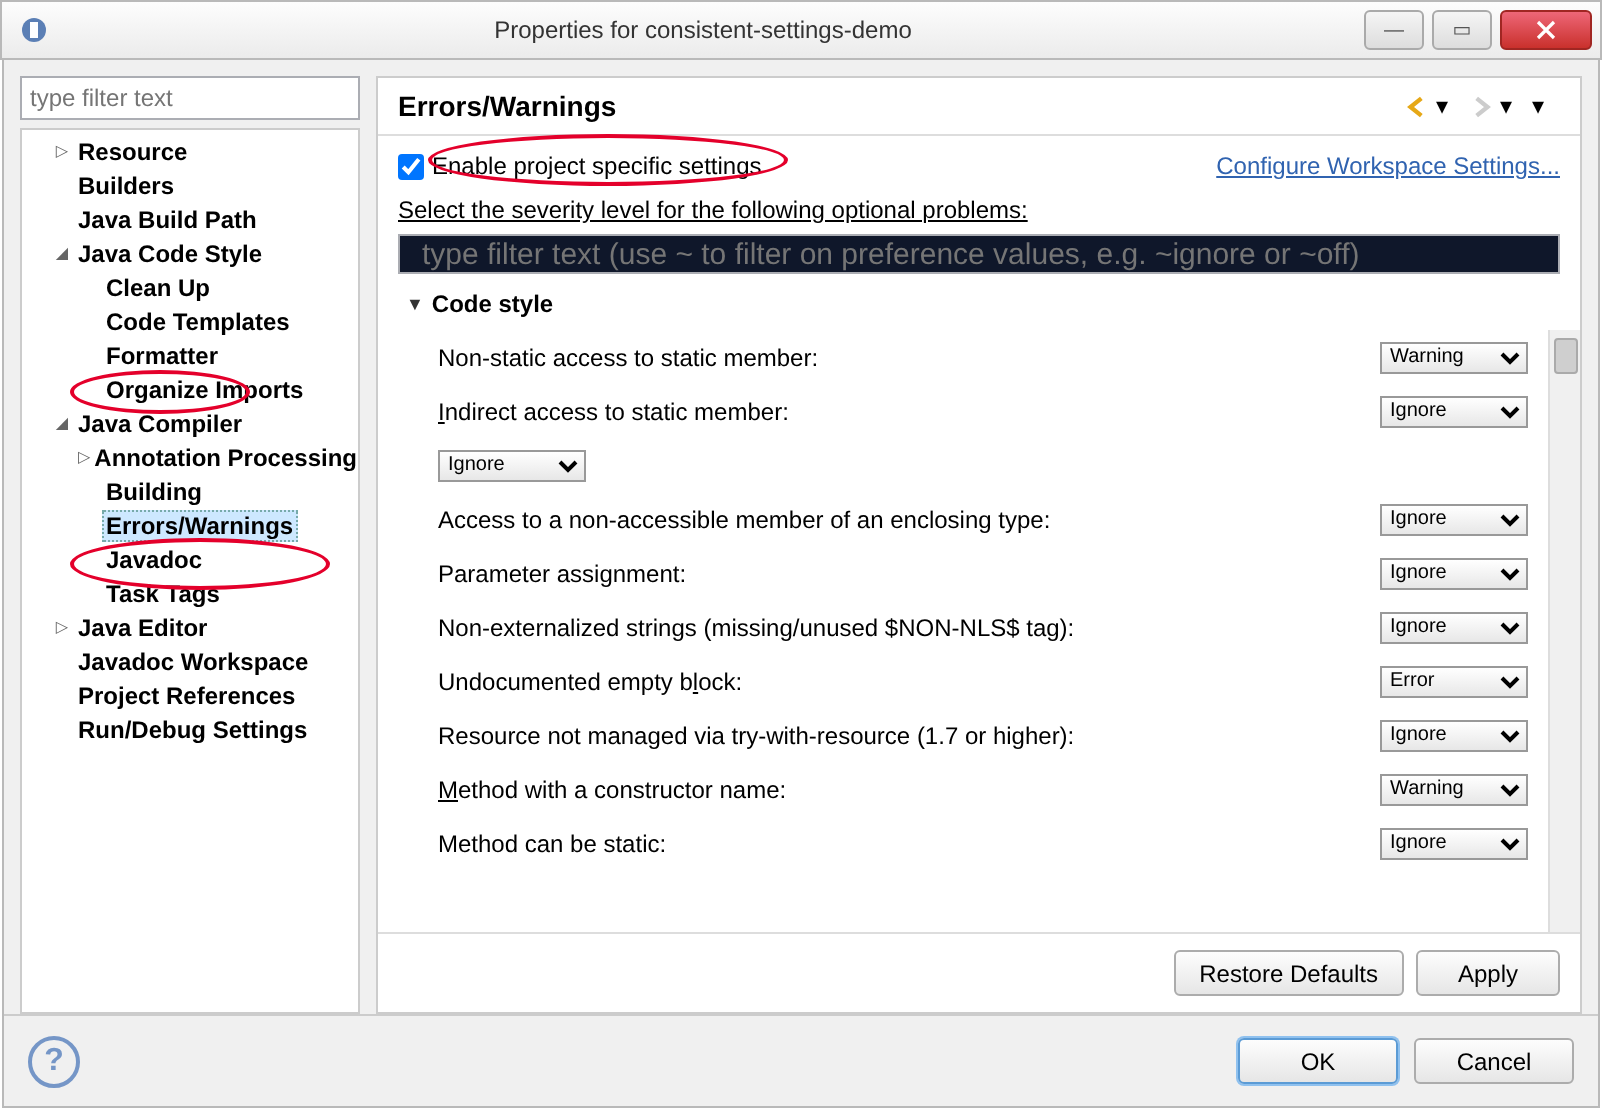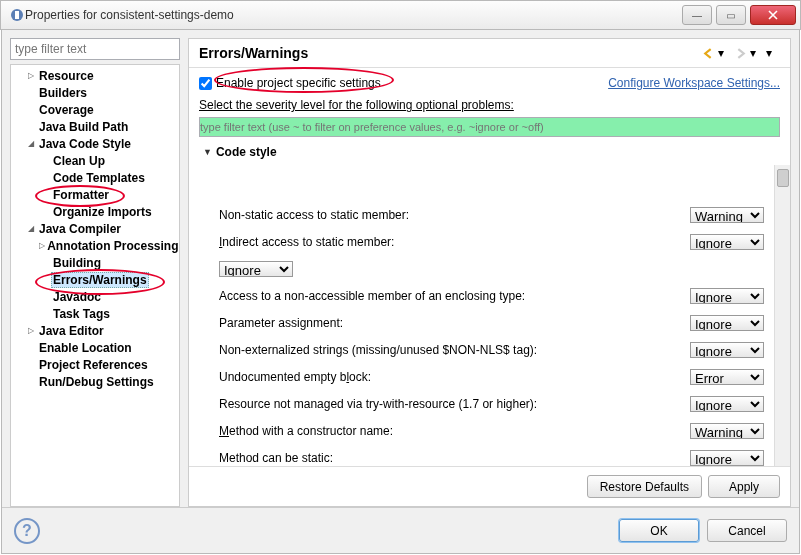--- a/index.html
+++ b/index.html
@@ -1,20 +1,20 @@
 <!DOCTYPE html>
 <html><head>
 <meta charset="utf-8">
 <style>
 * { box-sizing: border-box; margin: 0; padding: 0; font-family: "Segoe UI", Tahoma, sans-serif; }
 body { background: #fff; width: 801px; height: 555px; overflow: hidden; font-size: 12px; color: #000; }
 
 
 .titlebar { height: 30px; background: linear-gradient(#fdfdfd,#ebebeb); border: 1px solid #b9b9b9; display: flex; align-items: center; padding: 0 4px 0 8px; }
-.titlebar-title { flex: 1; font-size: 12px; color: #333; }
+.titlebar-title { flex: 1; font-size: 12px; color: #333; text-align: center; }
 .winbtn { width: 30px; height: 20px; border: 1px solid #aaa; border-radius: 3px; margin-left: 4px; background: linear-gradient(#f5f5f5,#ddd); display:flex; align-items:center; justify-content:center; font-size:10px; color:#555; }
 .winbtn.close{ background: linear-gradient(#e67,#c9302c); color:#fff; border-color:#a02622; width:46px;}
 .winbtn.close svg{ width:10px; height:10px;}
 
 
 .body-area { position: absolute; top: 30px; left: 1px; right: 1px; bottom: 1px; border: 1px solid #b9b9b9; border-top: none; display: flex; flex-direction: column; background: #f0f0f0;}
 .content-row { flex: 1; display: flex; padding: 8px 8px 0 8px; gap: 8px; min-height: 0;}
 .sidebar { width: 170px; display:flex; flex-direction: column;}
 .filter-input { height: 22px; border: 1px solid #abadb3; background:#fff; padding: 2px 4px; font-size:12px; width:100%; margin-bottom:4px;}
 .tree { flex:1; background:#fff; border:1px solid #ccc; font-size:12px; overflow:auto; padding-top:2px;}
@@ -28,31 +28,31 @@
 .page-header { padding:6px 10px 6px 10px; border-bottom:1px solid #ddd; display:flex; align-items:center;}
 .page-header h1{ font-size:14px; font-weight:bold; flex:1;}
 .navarrow{ width:14px;height:14px; margin-left:2px; display:inline-flex; align-items:center;}
 .navarrow svg{width:13px;height:13px;}
 
 .settings-row{ display:flex; align-items:center; padding:8px 10px 4px 10px;}
 .settings-row label{flex:1; display:flex; align-items:center; gap:4px;}
 .workspace-link{ color:#3063b0; text-decoration:underline; font-size:12px;}
 .desc{ padding: 4px 10px 3px 10px; text-decoration:underline; color:#000; font-size:12px;}
 
-.filter2{ margin:2px 10px 6px 10px; height:20px; border:1px solid #abadb3; padding:2px 0; font-size:11px; color:#777; background:#86efac;}
+.filter2{ margin:2px 10px 6px 10px; height:20px; border:1px solid #abadb3; padding:2px 11px; font-size:15px; color:#777; background:#0f172a;}
 
 .section-hdr{ display:flex; align-items:center; gap:4px; font-weight:bold; padding:2px 10px 6px 14px; font-size:12px;}
 .section-hdr .tw{ font-size:9px; color:#333;}
 
 .options{ flex:1; overflow:hidden; display:flex;}
-.options-inner{ flex:1; padding-right:4px;margin-top:36px;}
+.options-inner{ flex:1; padding-right:4px;}
 .opt-row{ display:flex; align-items:center; padding:2px 6px 2px 30px; height:27px;}
 .opt-row .lbl{flex:1; font-size:12px;}
 .opt-row .u{text-decoration:underline;}
-.sel{ width:74px; height:16px; font-size:13px; border:1px solid #999; background:linear-gradient(#fff,#e7e7e7); }
+.sel{ width:74px; height:16px; font-size:10px; border:1px solid #999; background:linear-gradient(#fff,#e7e7e7); }
 .scroll-gutter{ width:16px; background:#f0f0f0; border-left:1px solid #ddd; position:relative;}
 .scroll-thumb{position:absolute; left:2px; width:12px; top:4px; height:18px; background:#cfcfcf; border:1px solid #aaa; border-radius:2px;}
 
 .btn-row{ display:flex; justify-content:flex-end; gap:6px; padding:8px 10px; border-top:1px solid #ddd;}
 .btn{ height:23px; min-width:72px; padding:0 12px; font-size:12px; background:linear-gradient(#fdfdfd,#e6e6e6); border:1px solid #acacac; border-radius:3px;}
 .btn.default{ border-color:#5b9bd5; box-shadow:0 0 0 1px #8fc1ef;}
 
 .footer{ height:46px; border-top:1px solid #ccc; background:#f0f0f0; display:flex; align-items:center; padding:0 12px; gap:8px;}
 .help{ width:26px;height:26px; border:2px solid #7596c7; border-radius:50%; color:#7596c7; font-size:16px; font-weight:bold; display:flex; align-items:center; justify-content:center;}
 
@@ -84,24 +84,20 @@
           <div class="tree-item ind1">
             <span class="twisty">▷</span>
             <span class="label">Resource</span>
           </div>
           <div class="tree-item ind1">
             <span class="twisty"></span>
             <span class="label">Builders</span>
           </div>
           <div class="tree-item ind1">
             <span class="twisty"></span>
-            <span class="label">Coverage</span>
-          </div>
-          <div class="tree-item ind1">
-            <span class="twisty"></span>
             <span class="label">Java Build Path</span>
           </div>
           <div class="tree-item ind1">
             <span class="twisty">◢</span>
             <span class="label">Java Code Style</span>
           </div>
           <div class="tree-item ind2">
             <span class="twisty"></span>
             <span class="label">Clean Up</span>
           </div>
@@ -140,21 +136,21 @@
           <div class="tree-item ind2">
             <span class="twisty"></span>
             <span class="label">Task Tags</span>
           </div>
           <div class="tree-item ind1">
             <span class="twisty">▷</span>
             <span class="label">Java Editor</span>
           </div>
           <div class="tree-item ind1">
             <span class="twisty"></span>
-            <span class="label">Enable Location</span>
+            <span class="label">Javadoc Workspace</span>
           </div>
           <div class="tree-item ind1">
             <span class="twisty"></span>
             <span class="label">Project References</span>
           </div>
           <div class="tree-item ind1">
             <span class="twisty"></span>
             <span class="label">Run/Debug Settings</span>
           </div>
         </div>

